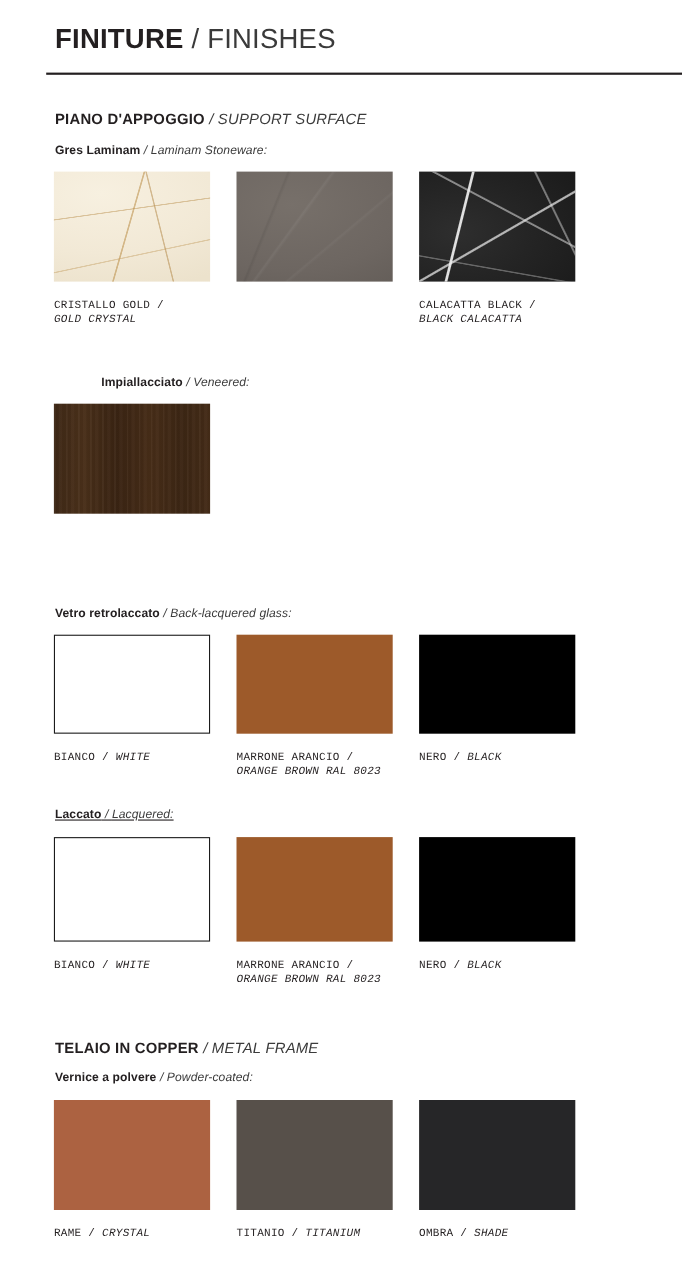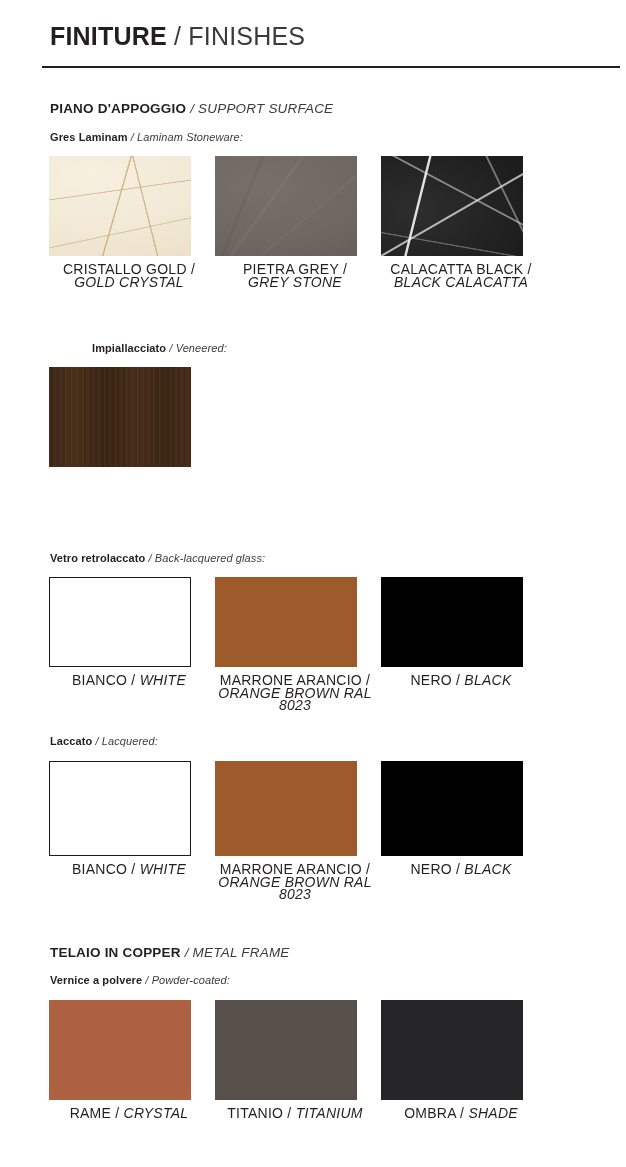--- a/index.html
+++ b/index.html
@@ -13,21 +13,20 @@
     font-family: "Liberation Sans", sans-serif;
     color: #231f20;
     overflow: hidden;
     position: relative;
   }
   .page {
     position: relative;
     width: 566px;
     height: 1167px;
     box-sizing: border-box;
-    text-align: center;
   }
 
   
   .page-title {
     position: absolute;
     left: 50px;
     top: 22px;
     font-size: 25px;
     letter-spacing: 0.2px;
     white-space: nowrap;
@@ -95,26 +94,27 @@
     position: relative;
     overflow: hidden;
   }
   .chip-h100 { height: 100px; }
   .chip-h95  { height: 95px; }
   .chip-h90  { height: 90px; }
 
   .chip-border { border: 1px solid #1b1b1b; }
 
   .swatch-label {
-    margin-top: 7px;
-    font-size: 14px;
+    margin-top: 17px;
+    font-size: 10px;
     line-height: 12.5px;
     letter-spacing: 0.25px;
     color: #231f20;
     width: 160px;
+    font-family: Liberation Mono, monospace;
   }
   .swatch-label .l1 { font-weight: normal; }
   .swatch-label .l2 { font-style: italic; display: block; }
 
   
   .mat-cristallo {
     background:
       linear-gradient(106deg, rgba(198,150,75,0.0) 47.6%, rgba(186,141,70,0.55) 48.0%, rgba(186,141,70,0.55) 48.5%, rgba(198,150,75,0.0) 48.9%),
       linear-gradient(76deg, rgba(190,145,72,0.0) 64.5%, rgba(176,132,66,0.5) 64.9%, rgba(176,132,66,0.5) 65.3%, rgba(190,145,72,0.0) 65.7%),
       linear-gradient(172deg, rgba(190,150,80,0.0) 36%, rgba(183,140,72,0.45) 36.4%, rgba(183,140,72,0.45) 36.9%, rgba(190,150,80,0.0) 37.3%),
@@ -171,24 +171,20 @@
     <div class="swatch-row" style="top:156px;">
       <div class="swatch swatch-col-0">
         <div class="swatch-chip chip-h100 mat-cristallo"></div>
         <div class="swatch-label">
           <span class="l1">CRISTALLO GOLD /</span>
           <span class="l2">GOLD CRYSTAL</span>
         </div>
       </div>
       <div class="swatch swatch-col-1">
         <div class="swatch-chip chip-h100 mat-pietra"></div>
-        <div class="swatch-label">
-          <span class="l1">PIETRA GREY /</span>
-          <span class="l2">GREY STONE</span>
-        </div>
       </div>
       <div class="swatch swatch-col-2">
         <div class="swatch-chip chip-h100 mat-calacatta"></div>
         <div class="swatch-label">
           <span class="l1">CALACATTA BLACK /</span>
           <span class="l2">BLACK CALACATTA</span>
         </div>
       </div>
     </div>
 
@@ -219,21 +215,21 @@
         </div>
       </div>
       <div class="swatch swatch-col-2">
         <div class="swatch-chip chip-h90 mat-nero"></div>
         <div class="swatch-label">
           <span class="l1">NERO / </span><span class="l2" style="display:inline;">BLACK</span>
         </div>
       </div>
     </div>
 
-    <div class="sub-title" style="top:735px;">
+    <div class="sub-title" style="top:735px;text-decoration:underline;">
       <span class="u-strong">Laccato</span><span class="u-italic"> / </span><span class="u-italic">Lacquered:</span>
     </div>
     <div class="swatch-row" style="top:761px;">
       <div class="swatch swatch-col-0">
         <div class="swatch-chip chip-h95 chip-border mat-bianco"></div>
         <div class="swatch-label">
           <span class="l1">BIANCO / </span><span class="l2" style="display:inline;">WHITE</span>
         </div>
       </div>
       <div class="swatch swatch-col-1">

